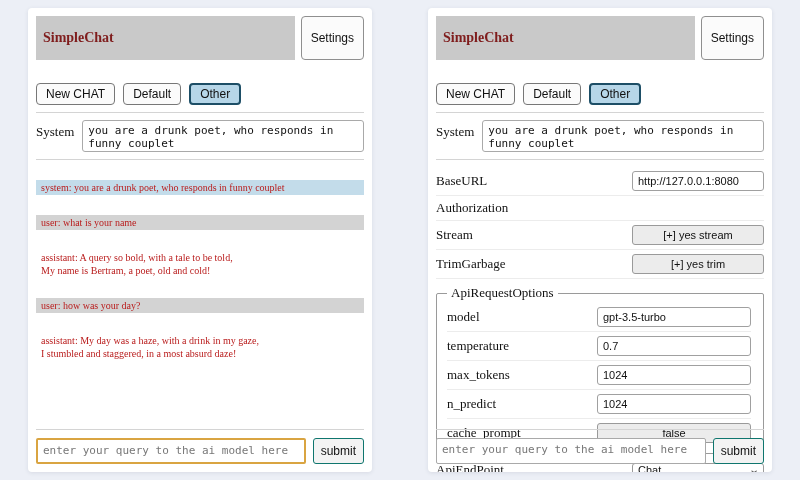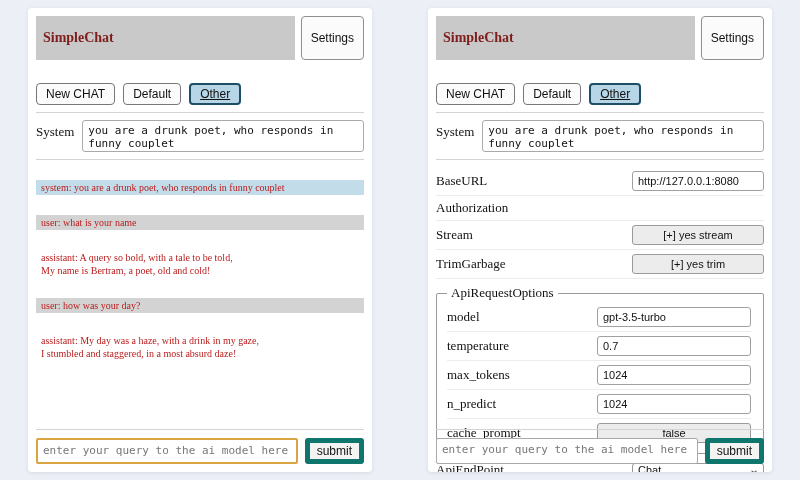--- a/index.html
+++ b/index.html
@@ -15,21 +15,21 @@
     border-radius:4px;box-shadow:0 1px 4px rgba(40,50,80,.10);padding:8px;overflow:hidden;}
   .panel.left{left:28px;} .panel.right{left:428px;}
 
   .title-row{display:flex;align-items:stretch;gap:6px;}
   .titlebar{flex:1;background:var(--titlebar-bg);padding:14px 7px;font-weight:bold;
     font-size:14px;color:#7f1d1d;display:flex;align-items:center;}
   .btn{font-family:"Liberation Sans",sans-serif;font-size:12px;background:#fbfbfb;
     border:1px solid #8f8f8f;border-radius:4px;padding:2px 9px;color:#111;cursor:pointer;white-space:nowrap;}
   .session-row{display:flex;gap:8px;margin-top:23px;}
   .session-row .btn{border:1.5px solid #777;}
-  .session-row .btn.active{background:var(--active-bg);border:2px solid var(--active-border);text-decoration:underline;}
+  .session-row .btn.active{background:var(--active-bg);border:2px solid var(--active-border);}
 
   .divider{border:none;border-top:1px solid #d4d4d4;margin:7px 0;}
 
   .system-row{display:flex;align-items:flex-start;gap:8px;margin:2px 0;}
   .system-row label{font-size:13px;padding-top:4px;color:#111;}
   .system-row textarea{flex:1;height:32px;resize:none;border:1px solid #a9a9a9;border-radius:3px;
     font-family:"DejaVu Sans Mono",monospace;font-size:11px;padding:3px 5px;color:#111;overflow:hidden;}
 
   .chat-log{margin-top:2px;}
   .msg{font-size:10px;line-height:1.3;padding:1px 5px;margin-bottom:3px;color:#b91c1c;margin-top:20px;}
@@ -37,21 +37,21 @@
   .msg.user{background:var(--user-msg-bg);}
   .msg.assistant{background:transparent;}
 
   .query-bar{position:absolute;left:8px;right:8px;bottom:8px;border-top:1px solid #d4d4d4;
     padding-top:8px;display:flex;gap:7px;align-items:stretch;}
   .query-bar textarea{flex:1;height:26px;resize:none;border:1px solid #a9a9a9;border-radius:2px;
     font-family:"DejaVu Sans Mono",monospace;font-size:11px;padding:4px 5px;color:#444;overflow:hidden;}
   .query-bar textarea::placeholder{color:#777;}
   .panel.left .query-bar textarea{border:2px solid var(--query-focus);}
   .submit-btn{font-family:"Liberation Sans",sans-serif;font-size:12px;background:#f3f3f3;
-    border:5px solid #0f766e;border-radius:3px;padding:0 7px;color:#111;cursor:pointer;}
+    border:1px solid #0f766e;border-radius:3px;padding:0 7px;color:#111;cursor:pointer;}
 
   .settings-list{margin-top:2px;}
   .srow{display:flex;align-items:center;justify-content:space-between;
     padding:4px 0;border-bottom:1px solid #ececec;}
   .srow .slabel{font-size:13px;color:#111;}
   .ctl{width:132px;font-family:"Liberation Sans",sans-serif;font-size:11px;}
   .ctl.input{border:1px solid #a0a0a0;border-radius:3px;padding:3px 5px;color:#111;background:#fff;}
   .ctl.input.ph{color:#999;}
   .ctl.tbtn{border:1px solid #9a9a9a;border-radius:3px;background:var(--btn-gray);
     padding:3px 16px;text-align:center;color:#111;cursor:pointer;}

